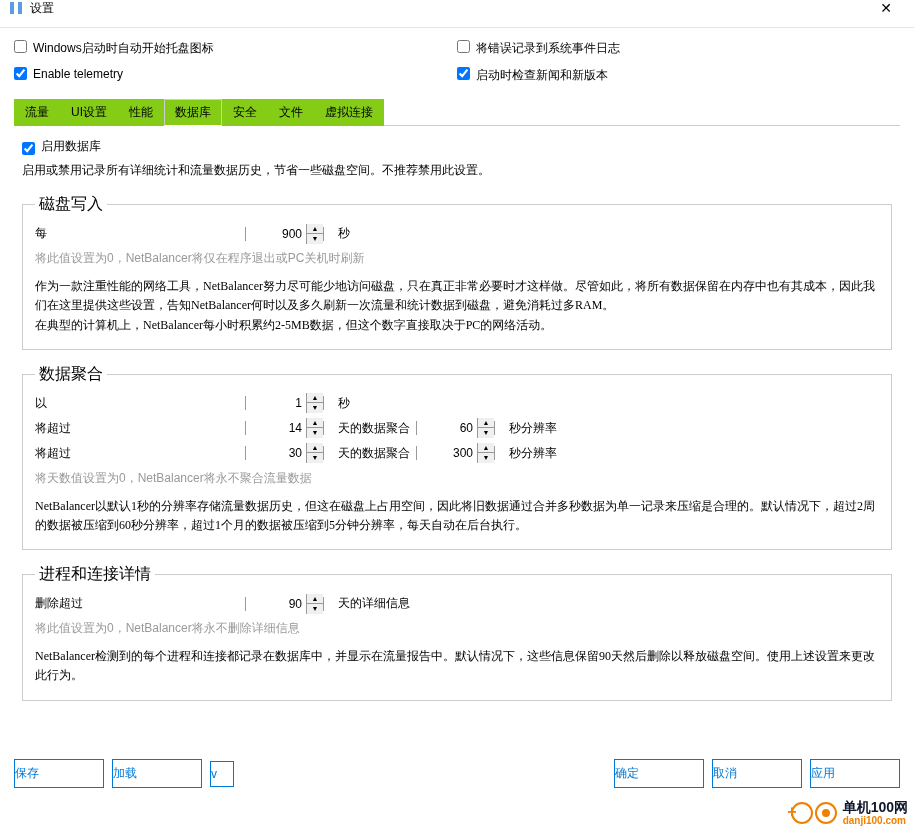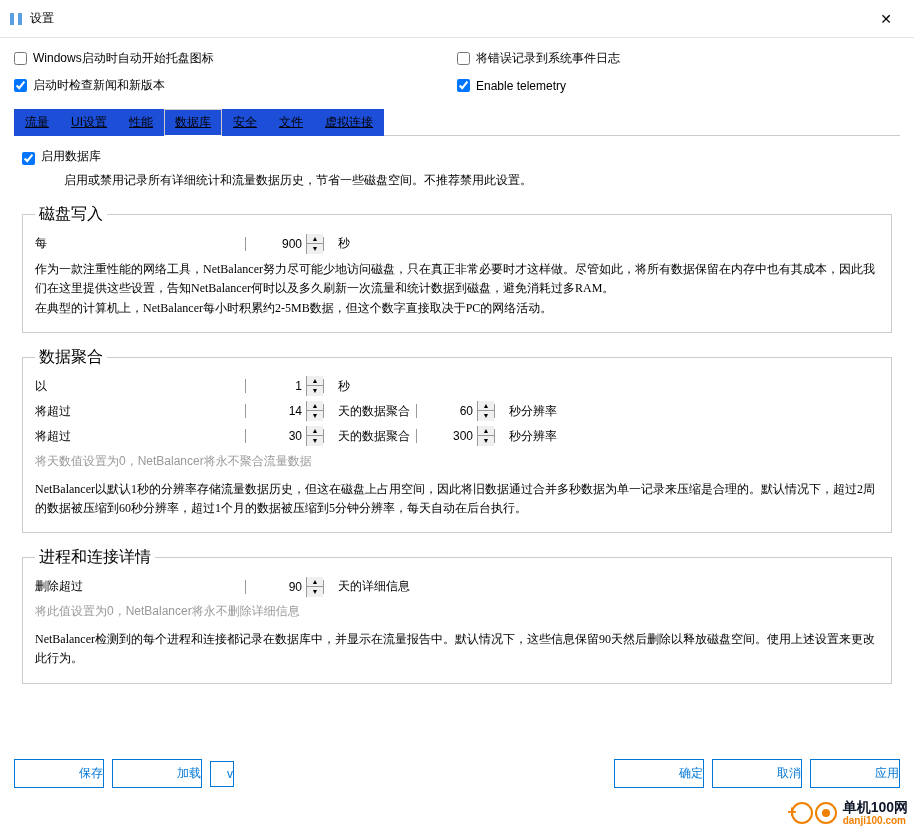--- a/index.html
+++ b/index.html
@@ -1,47 +1,47 @@
 <!DOCTYPE html>
 <html><head>
 <meta charset="utf-8">
 <style>
 * { box-sizing: border-box; margin: 0; padding: 0; }
 body { font-family: "Microsoft YaHei", "Segoe UI", sans-serif; font-size: 12px; color: #000; background: #fff; width: 914px; height: 830px; position: relative; overflow: hidden; }
-.titlebar { height: 38px; display: flex; align-items: center; padding: 0 8px; border-bottom: 1px solid #e5e5e5; }
+.titlebar { height: 28px; display: flex; align-items: flex-start; padding: 0 8px; border-bottom: 1px solid #e5e5e5; }
 .titlebar .icon { width: 16px; height: 16px; margin-right: 6px; }
 .titlebar .title { flex: 1; font-size: 12px; }
 .titlebar .close { width: 40px; text-align: center; font-size: 14px; cursor: default; }
 .content { padding: 12px 14px 0 14px; }
 .top-checks { display: flex; flex-wrap: wrap; }
-.check-item { width: 50%; display: flex; align-items: center; margin-bottom: 10px; }
+.check-item { width: 50%; display: flex; margin-bottom: 10px; }
 .check-item input[type=checkbox] { width: 13px; height: 13px; margin-right: 6px; }
 .tabs { display: flex; border-bottom: 1px solid #ccc; margin-top: 4px; }
-.tab { padding: 4px 10px; border: 1px solid transparent; border-bottom: none; cursor: default; position: relative; top: 1px; background: #1d4ed8; text-decoration: underline; }
+.tab { padding: 4px 10px; border: 1px solid transparent; border-bottom: none; cursor: default; position: relative; top: 1px; background: #84cc16; }
 .tab.active { border-color: #ccc; border-bottom: 1px solid #fff; }
 .tab-content { padding: 12px 8px 8px 8px; }
 .enable-row { display: flex; align-items: flex-end; margin-bottom: 6px; }
 .enable-row input { margin-right: 6px; }
-.desc { margin-bottom: 14px; line-height: 1.6; margin-left: 42px; }
+.desc { margin-bottom: 14px; line-height: 1.6; }
 fieldset { border: 1px solid #ccc; padding: 10px 12px 14px 12px; margin-bottom: 14px; }
 legend { padding: 0 4px; font-size: 16px; }
 .form-row { display: flex; align-items: center; margin-bottom: 8px; }
 .form-row .lbl { width: 210px; }
 .spinner-wrap { display: flex; align-items: center; border: 1px solid #999; height: 14px; }
 .spinner-wrap input { border: none; width: 60px; text-align: right; padding: 2px 4px; font-size: 12px; outline: none; }
 .spinner-btns { display: flex; flex-direction: column; border-left: 1px solid #999; }
 .spinner-btns .sb { width: 16px; height: 10px; font-size: 7px; line-height: 10px; text-align: center; background: #f0f0f0; cursor: default; user-select: none; }
 .spinner-btns .sb:first-child { border-bottom: 1px solid #999; }
 .unit { margin-left: 14px; }
 .hint { color: #999; margin: 6px 0 10px 0; }
 .para { line-height: 1.6; margin-top: 6px; font-family: Liberation Serif, serif; }
 .middle-unit { margin: 0 6px 0 14px; }
 .bottom-bar { position: absolute; left: 0; right: 0; bottom: 42px; display: flex; align-items: center; padding: 0 14px; }
 .bottom-bar .spacer { flex: 1; }
-.btn { border: 1px solid #0078d7; background: #fff; color: #0078d7; padding: 5px 0; width: 90px; text-align: right; cursor: default; margin-left: 8px; font-size: 12px; }
+.btn { border: 1px solid #0078d7; background: #fff; color: #0078d7; padding: 5px 0; width: 90px; text-align: left; cursor: default; margin-left: 8px; font-size: 12px; }
 .btn-left { margin-left: 0; margin-right: 8px; }
 .btn-small { width: 24px; }
 .watermark { position: absolute; right: 6px; bottom: 4px; display: flex; align-items: center; font-size: 14px; color: #f08000; font-weight: bold; }
 .watermark .circle { width: 22px; height: 22px; border: 2px solid #f08000; border-radius: 50%; margin-right: 2px; position: relative; }
 .watermark .circle.inner::after { content: ""; position: absolute; width: 8px; height: 8px; background: #f08000; border-radius: 50%; top: 5px; left: 5px; }
 .watermark .plus { color: #f08000; font-size: 16px; font-weight: bold; margin-right: -6px; position: relative; top: -1px; }
 </style>
 </head>
 <body>
 
@@ -61,25 +61,25 @@
     <label class="check-item">
       <input type="checkbox" style="">
       <span>Windows启动时自动开始托盘图标</span>
     </label>
     <label class="check-item">
       <input type="checkbox" style="">
       <span>将错误记录到系统事件日志</span>
     </label>
     <label class="check-item">
       <input type="checkbox" checked="" style="">
+      <span>Enable telemetry</span>
+    </label>
+    <label class="check-item">
+      <input type="checkbox" checked="" style="">
       <span>启动时检查新闻和新版本</span>
-    </label>
-    <label class="check-item">
-      <input type="checkbox" checked="" style="">
-      <span>Enable telemetry</span>
     </label>
   </div>
 
   <div class="tabs">
     <div class="tab">流量</div>
     <div class="tab">UI设置</div>
     <div class="tab">性能</div>
     <div class="tab active">数据库</div>
     <div class="tab">安全</div>
     <div class="tab">文件</div>
@@ -99,20 +99,21 @@
         <span class="lbl">每</span>
         <span class="spinner-wrap">
           <input type="text" value="900" style="">
           <span class="spinner-btns">
               <span class="sb">▲</span>
               <span class="sb">▼</span>
             </span>
         </span>
         <span class="unit">秒</span>
       </div>
+      <div class="hint">将此值设置为0，NetBalancer将仅在程序退出或PC关机时刷新</div>
       <div class="para" style="white-space:pre-line">作为一款注重性能的网络工具，NetBalancer努力尽可能少地访问磁盘，只在真正非常必要时才这样做。尽管如此，将所有数据保留在内存中也有其成本，因此我们在这里提供这些设置，告知NetBalancer何时以及多久刷新一次流量和统计数据到磁盘，避免消耗过多RAM。
 在典型的计算机上，NetBalancer每小时积累约2-5MB数据，但这个数字直接取决于PC的网络活动。</div>
     </fieldset>
 
     <fieldset>
       <legend>数据聚合</legend>
       <div class="form-row">
         <span class="lbl">以</span>
         <span class="spinner-wrap">
           <input type="text" value="1" style="">

